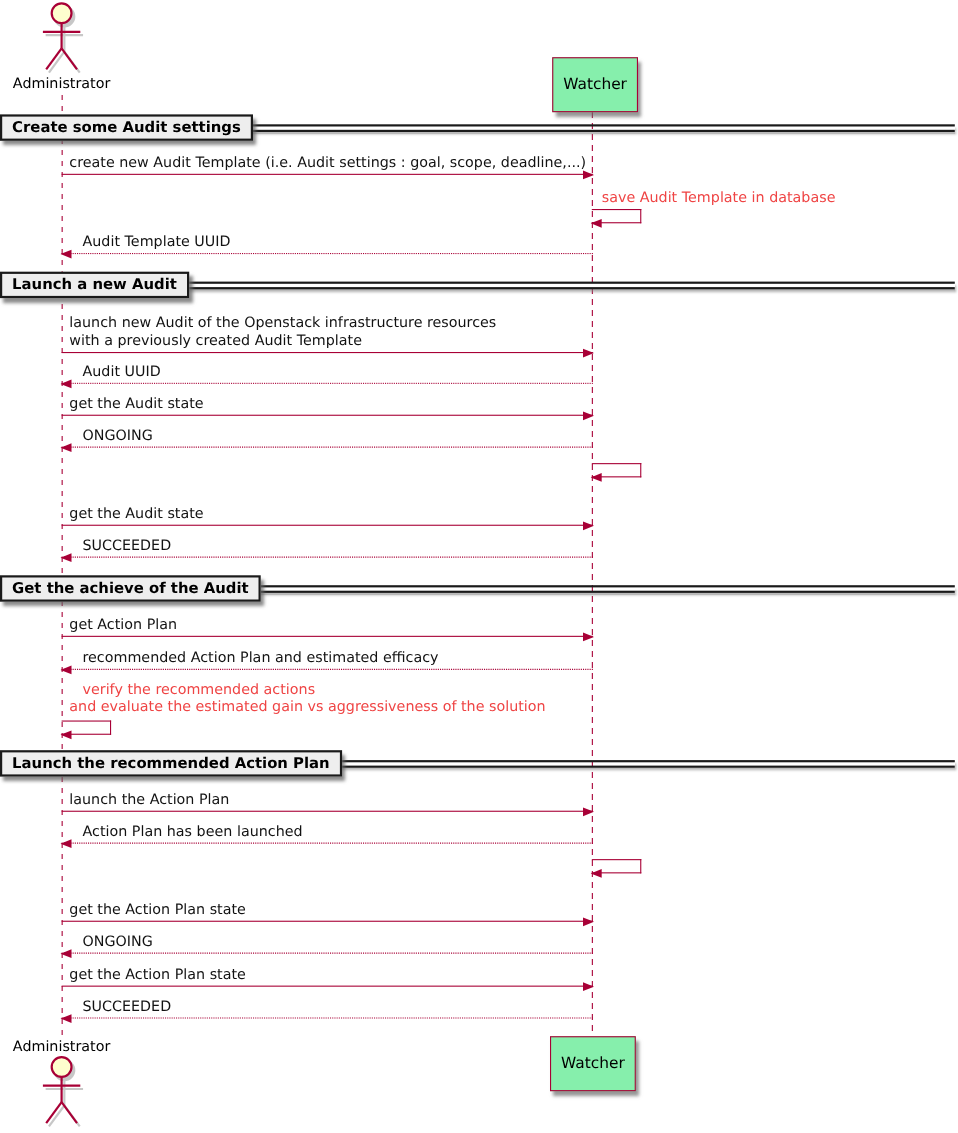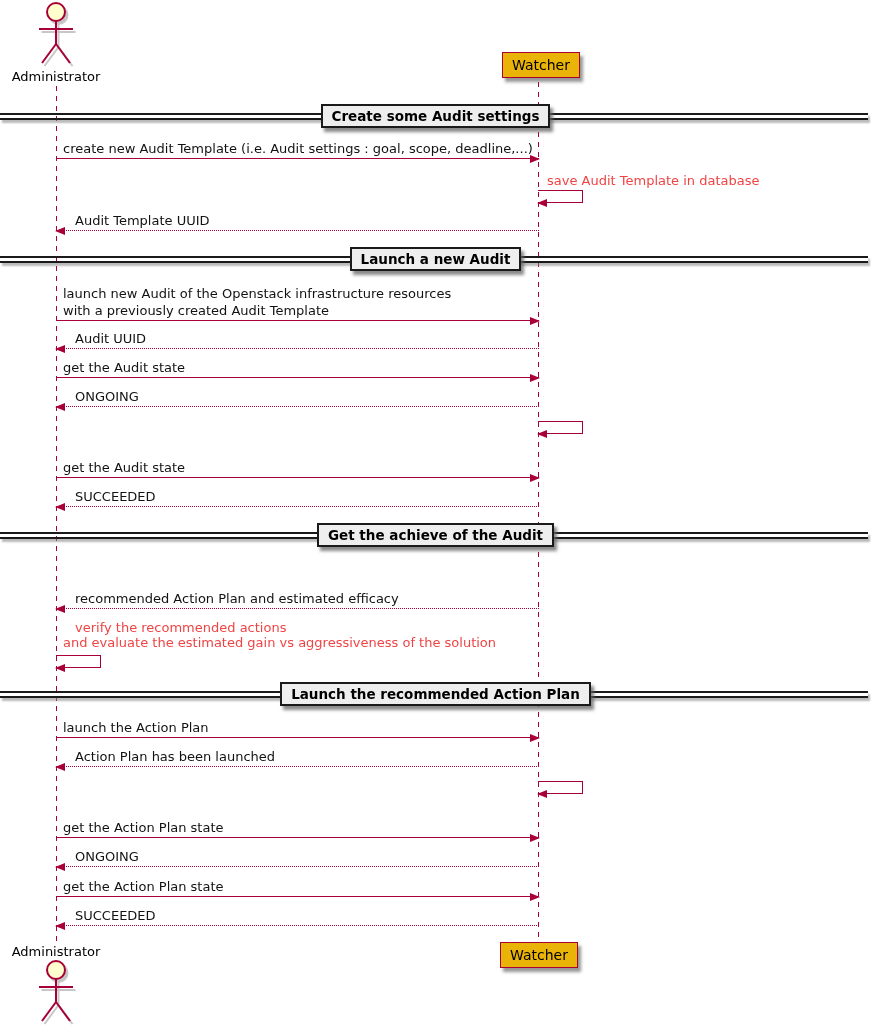--- a/index.html
+++ b/index.html
@@ -4,29 +4,29 @@
 <style>
   html,body{margin:0;padding:0;background:#fff;}
   .canvas{position:relative;width:871px;height:1030px;background:#ffffff;
           font-family:"DejaVu Sans","Liberation Sans",sans-serif;overflow:hidden;}
 
   
   .lifeline{position:absolute;width:1px;
     background:repeating-linear-gradient(to bottom,#A80036 0,#A80036 5px,transparent 5px,transparent 10px);}
 
   
-  .participant{position:absolute;background:#eab308;border:1.5px solid #A80036;
-    padding:4px 9px;font-size:14px;color:#000;box-shadow:3px 4px 3px rgba(105,105,105,0.7);}
+  .participant{position:absolute;background:#86efac;border:1.5px solid #A80036;
+    padding:16px 9px;font-size:14px;color:#000;box-shadow:3px 4px 3px rgba(105,105,105,0.7);}
 
   
   .actor{position:absolute;}
   .actor-label{position:absolute;font-size:13px;color:#000;width:120px;text-align:center;}
 
   
-  .divider{position:absolute;left:0;width:871px;display:flex;justify-content:center;}
+  .divider{position:absolute;left:0;width:871px;display:flex;}
   .dlines{position:absolute;left:0;right:3px;top:9px;height:7px;box-sizing:border-box;
     border-top:2px solid #1a1a1a;border-bottom:2px solid #1a1a1a;
     box-shadow:2px 3px 2px rgba(130,130,130,0.55);}
   .dbox{position:relative;background:#EEEEEE;border:2px solid #1a1a1a;padding:2px 9px;
     font-size:13.5px;font-weight:bold;color:#000;white-space:nowrap;
     box-shadow:3px 4px 3px rgba(100,100,100,0.75);}
 
   
   .message{position:absolute;left:56px;width:483px;font-size:13px;color:#121212;}
   .mlabel{line-height:15px;margin:0 12px 2px 7px;white-space:nowrap;}
@@ -123,20 +123,26 @@
       <span class="ah right"></span>
       </div>
   </div>
   <div class="message ret" style="top:489px">
     <div class="mlabel">SUCCEEDED</div>
     <div class="mline dotted">
       <span class="ah left"></span>
       </div>
   </div>
 
+  <div class="message" style="top:561px">
+    <div class="mlabel">get Action Plan</div>
+    <div class="mline solid">
+      <span class="ah right"></span>
+      </div>
+  </div>
   <div class="message ret" style="top:591px">
     <div class="mlabel">recommended Action Plan and estimated efficacy</div>
     <div class="mline dotted">
       <span class="ah left"></span>
       </div>
   </div>
   <div class="selfmsg" style="left:56px;top:620px">
     <div class="mlabel" style="margin-left:19px">verify the recommended actions</div>
     <div class="mlabel" style="margin-left:7px">and evaluate the estimated gain vs aggressiveness of the solution</div>
     <div class="loop" style="margin-top:5px">

